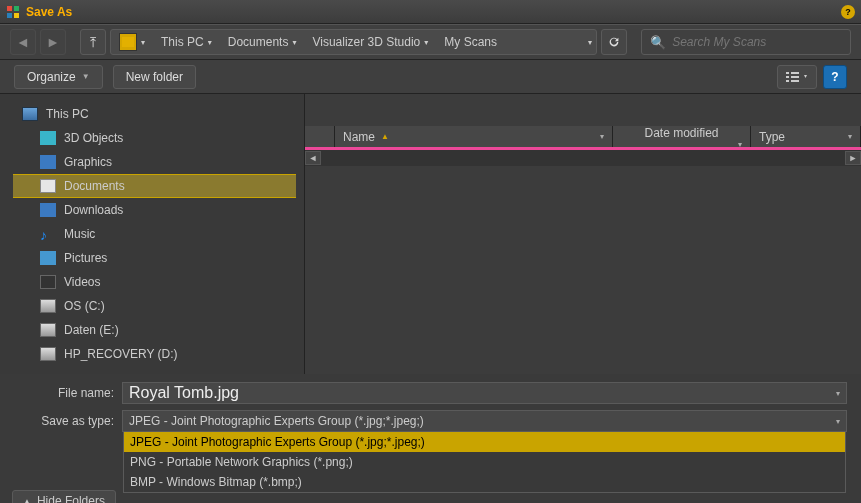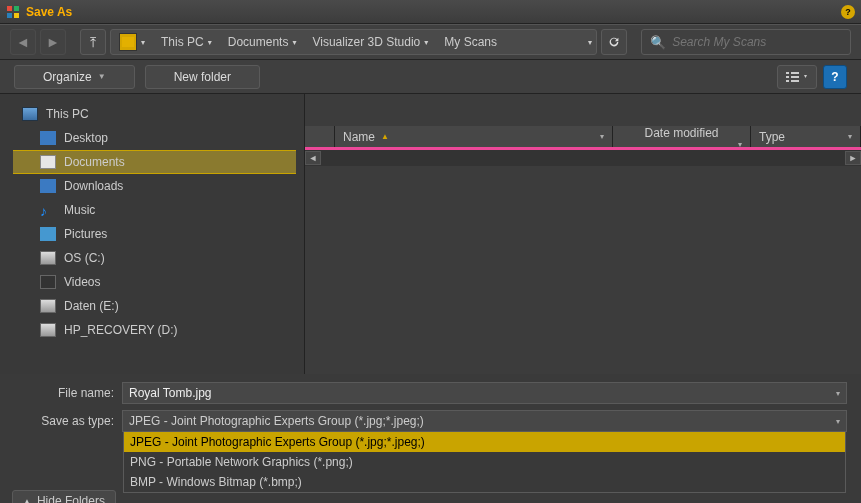--- a/index.html
+++ b/index.html
@@ -17,21 +17,21 @@
 .nav-btn.up .u, .nav-btn .arr { color: #ddd; font-size: 14px; line-height: 1; }
 .breadcrumbs { flex: 1; height: 26px; background: #4a4a4a; border: 1px solid #5a5a5a; border-radius: 3px; display: flex; align-items: center; overflow: hidden; }
 .crumb { height: 100%; padding: 0 8px; display: flex; align-items: center; gap: 4px; }
 .crumb .drop { color: #ccc; font-size: 8px; }
 .crumb-icon { width: 18px; height: 18px; background: #d6a600; border: 1px solid #333; display:flex; align-items:center; justify-content:center; }
 .searchbox { width: 210px; height: 26px; background: #404040; border: 1px solid #5a5a5a; border-radius: 3px; display: flex; align-items: center; padding: 0 8px; margin-left: 10px; gap: 6px; }
 .searchbox input { flex: 1; background: transparent; border: none; outline: none; color: #999; font-style: italic; font-size: 12px; }
 .search-icon { color:#999; font-size:13px; }
 
 .toolbar { height: 34px; background: #3f3f3f; border-bottom: 1px solid #222; display: flex; align-items: center; padding: 0 14px; gap: 10px; }
-.tool-btn { height: 24px; padding: 0 28px; background: #474747; border: 1px solid #5a5a5a; border-radius: 3px; display: flex; align-items: center; gap: 6px; font-size:12px; color:#ddd; }
+.tool-btn { height: 24px; padding: 0 12px; background: #474747; border: 1px solid #5a5a5a; border-radius: 3px; display: flex; align-items: center; gap: 6px; font-size:12px; color:#ddd; }
 .tool-btn .drop { font-size: 8px; color:#aaa; }
 .toolbar-right { margin-left:auto; display:flex; gap:6px; align-items:center; }
 .view-toggle { width: 40px; height: 24px; background: #474747; border: 1px solid #5a5a5a; border-radius: 3px; display:flex; align-items:center; justify-content:center; }
 .help-btn { width: 24px; height: 24px; background: #1b6fb5; border: 1px solid #0d4d82; border-radius: 3px; color:#fff; font-weight:bold; display:flex; align-items:center; justify-content:center; }
 
 .mid { display: flex; height: 280px; }
 .sidebar { width: 305px; background: #393939; border-right: 1px solid #222; padding: 8px 0; overflow:hidden; }
 .tree-item { height: 24px; display: flex; align-items: center; gap: 8px; padding-left: 22px; cursor: default; }
 .tree-item.root { padding-left: 22px; font-weight:normal; }
 .tree-item.child { padding-left: 40px; }
@@ -60,21 +60,21 @@
 .hscroll { height:16px; background:#333; display:flex; align-items:center; }
 .hscroll .arrow { width:16px; height:14px; background:#444; border:1px solid #555; color:#bbb; font-size:9px; display:flex; align-items:center; justify-content:center; }
 .hscroll .arrow.l { position:absolute; left:0; }
 .hscroll .arrow.r { position:absolute; right:0; }
 .scroll-wrap{position:relative; height:16px;}
 
 .form { padding: 8px 14px 4px 8px; }
 .row { display: flex; align-items: center; margin-bottom: 6px; }
 .row label { width: 114px; text-align: right; padding-right: 8px; color:#ccc; }
 .row .field { flex:1; height:22px; background:#474747; border:1px solid #5a5a5a; display:flex; align-items:center; padding:0 6px; position:relative; }
-.row .field input { flex:1; background:transparent; border:none; color:#eee; outline:none; font-size:12px; }
+.row .field input { flex:1; background:transparent; border:none; color:#eee; outline:none; font-size:16px; }
 .row .field .drop { color:#aaa; font-size:8px; }
 .dropdown-open { position: relative; }
 .dropdown-list { position:absolute; top:21px; left:0; right:0; background:#393939; border:1px solid #5a5a5a; border-top:none; z-index:10; }
 .opt { padding:3px 6px; }
 .opt.sel { background:#c9a400; color:#000; }
 
 .footer { display:flex; align-items:center; padding: 48px 14px 0 12px; gap:10px; }
 .hide-btn { height:22px; padding:0 10px; background:#474747; border:1px solid #5a5a5a; border-radius:3px; display:flex; align-items:center; gap:6px; }
 .tri { font-size:8px; }
 
@@ -174,46 +174,50 @@
 </div>
 
 <div class="mid">
   <div class="sidebar">
     <div class="tree-item root">
       <span class="tree-icon ico-pc"></span>
       <span>This PC</span>
     </div>
     <div id="sidebar-items">
         <div class="tree-item child">
+          <span class="tree-icon ico-3d"></span>
+          <span>3D Objects</span>
+        </div>
+        <div class="tree-item child">
           <span class="tree-icon ico-desk"></span>
-          <span>Desktop</span>
+          <span>Graphics</span>
         </div>
         <div class="tree-item child selected">
           <span class="tree-icon ico-doc"></span>
           <span>Documents</span>
         </div>
         <div class="tree-item child">
           <span class="tree-icon ico-dl"></span>
           <span>Downloads</span>
         </div>
         <div class="tree-item child">
           <span class="tree-icon ico-music">♪</span>
           <span>Music</span>
         </div>
         <div class="tree-item child">
           <span class="tree-icon ico-pic"></span>
           <span>Pictures</span>
         </div>
         <div class="tree-item child">
+          <span class="tree-icon ico-vid"></span>
+          <span>Videos</span>
+        </div>
+        <div class="tree-item child">
           <span class="tree-icon ico-drive"></span>
           <span>OS (C:)</span>
-        </div>
-        <div class="tree-item child">
-          <span class="tree-icon ico-vid"></span>
-          <span>Videos</span>
         </div>
         <div class="tree-item child">
           <span class="tree-icon ico-drive"></span>
           <span>Daten (E:)</span>
         </div>
         <div class="tree-item child">
           <span class="tree-icon ico-drive"></span>
           <span>HP_RECOVERY (D:)</span>
         </div>
       </div>

